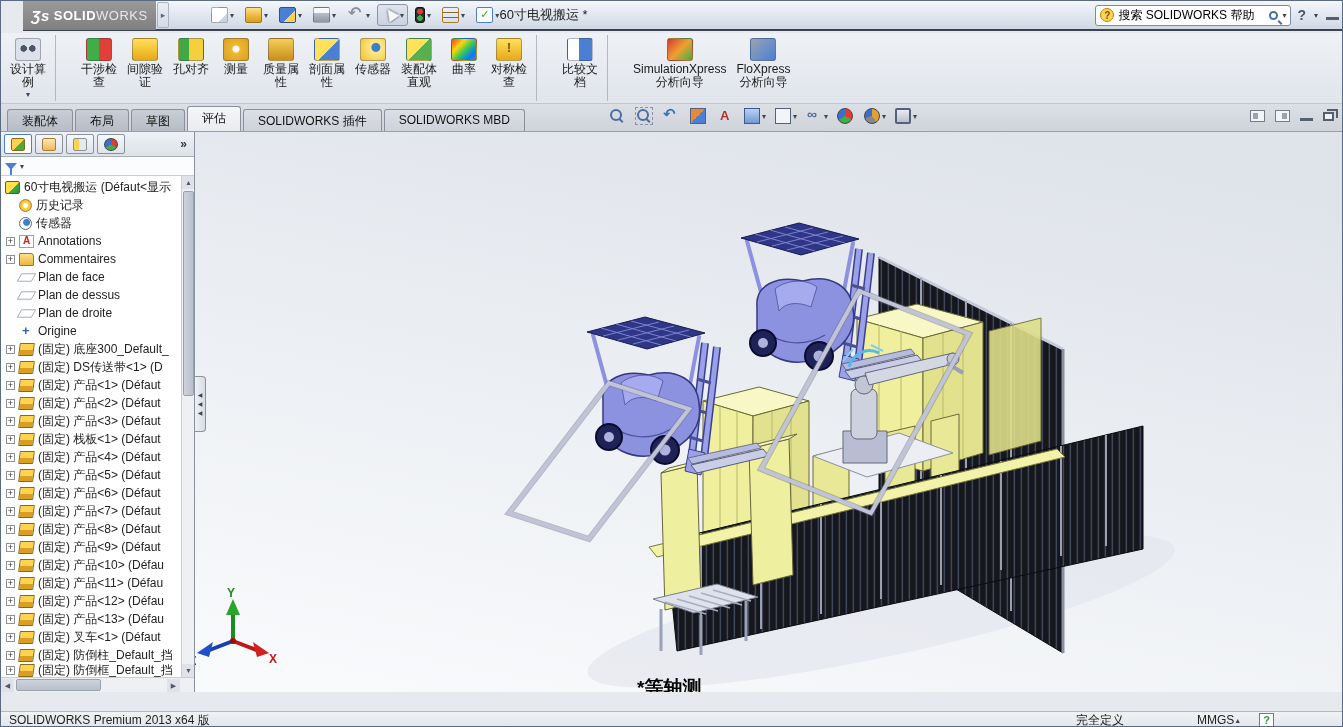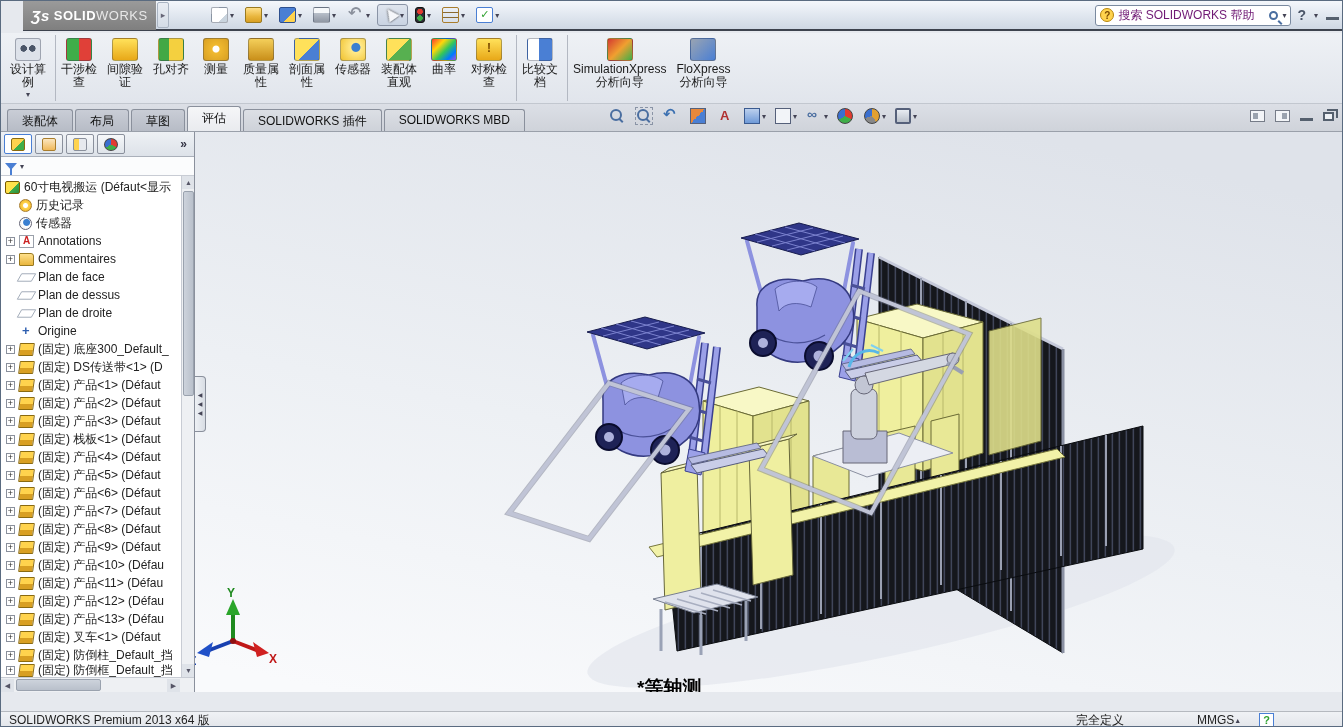--- a/index.html
+++ b/index.html
@@ -38,34 +38,34 @@
   [data-icon="file-properties-icon"]{background:linear-gradient(#fbe6bf,#f0b95a);border-color:#a97d2c;
     background-image:linear-gradient(#8a6a30 1px,transparent 1px),linear-gradient(#8a6a30 1px,transparent 1px);background-size:10px 5px;background-position:3px 4px;}
   [data-icon="options-icon"]{background:#fff;border-color:#4a7fd4;}
   [data-icon="options-icon"]::after{content:"✓";position:absolute;left:3px;top:0px;color:#2fa12f;font-size:11px;font-weight:bold;}
   .win-title{position:absolute;left:0;right:300px;text-align:center;font-size:13px;color:#222;pointer-events:none;}
   .tb-right{margin-left:auto;display:flex;align-items:center;gap:6px;padding-right:6px;}
   .searchbox{width:196px;height:21px;background:#fff;border:1px solid #7a8aa0;border-radius:3px;
     display:flex;align-items:center;gap:4px;padding:0 4px;}
   .q-help{width:14px;height:14px;border-radius:50%;background:#ffd34d;border:1px solid #b8860b;color:#7a4a00;
     font-size:10px;font-weight:bold;text-align:center;line-height:13px;}
-  .search-ph{color:#701a75;flex:1;white-space:nowrap;overflow:hidden;}
+  .search-ph{color:#000000;flex:1;white-space:nowrap;overflow:hidden;}
   .mag{width:9px;height:9px;border:2px solid #4a6ea0;border-radius:50%;position:relative;}
   .mag::after{content:"";position:absolute;width:2px;height:5px;background:#4a6ea0;left:8px;top:7px;transform:rotate(-45deg);}
   .tb-ctl{display:flex;align-items:center;gap:8px;color:#555;}
   .help-q{font-weight:bold;font-size:14px;color:#4a5568;}
   .ic-min{width:13px;height:10px;border-bottom:3px solid #55606e;}
   .ic-restore{width:11px;height:9px;border:2px solid #55606e;position:relative;background:#eef1f5;}
   .ic-restore::after{content:"";position:absolute;left:2px;top:-5px;width:9px;height:7px;border:2px solid #55606e;border-bottom:none;border-left:none;}
 
   
   .ribbon{position:absolute;left:0;top:32px;width:100%;height:71px;background:linear-gradient(#eef1f5,#e1e5ec);
     display:flex;align-items:stretch;padding:2px 0 2px 4px;border-bottom:1px solid #c2c7cf;}
   .rb-btn{display:flex;flex-direction:column;align-items:center;padding:3px 5px 0 5px;min-width:44px;}
-  .rb-btn.sep-after{border-right:1px solid #b3b8c2;margin-right:0;padding-right:9px;}
+  .rb-btn.sep-after{border-right:1px solid #b3b8c2;margin-right:20px;padding-right:9px;}
   .rbi{width:26px;height:23px;border-radius:3px;border:1px solid rgba(40,50,70,.35);margin-bottom:2px;position:relative;}
   .rb-label{font-size:12px;line-height:13px;text-align:center;white-space:pre-line;height:27px;color:#1a1a1a;}
   .rb-dd{font-size:8px;color:#445;margin-top:0px;}
   [data-icon="design-study-icon"]{background:radial-gradient(circle at 32% 45%,#4a5568 3px,transparent 3.5px),radial-gradient(circle at 68% 45%,#4a5568 3px,transparent 3.5px),#dde2ea;}
   [data-icon="interference-check-icon"]{background:linear-gradient(90deg,#3fae49 48%,#e04038 52%);}
   [data-icon="clearance-verification-icon"]{background:linear-gradient(#ffe15a,#e8a818);}
   [data-icon="hole-alignment-icon"]{background:linear-gradient(90deg,#42a845 42%,#f4d03f 42%);}
   [data-icon="measure-icon"]{background:radial-gradient(circle at 50% 48%,#fff 3px,#f0b92f 4px,#d89f22);}
   [data-icon="mass-properties-icon"]{background:linear-gradient(#f4cf5a,#c98f1a);}
   [data-icon="section-properties-icon"]{background:linear-gradient(135deg,#ffe15a 55%,#4a7fd4 55%);}
@@ -217,20 +217,21 @@
       </div>
         <div class="qat-btn">
         <span class="qi" data-icon="file-properties-icon"></span>
         <span class="dd">▾</span>
       </div>
         <div class="qat-btn">
         <span class="qi" data-icon="options-icon"></span>
         <span class="dd hasdd">▾</span>
       </div>
       </div>
+    <div class="win-title">60寸电视搬运 *</div>
     <div class="tb-right">
       <div class="searchbox">
         <span class="q-help">?</span>
         <span class="search-ph">搜索 SOLIDWORKS 帮助</span>
         <span class="mag"></span>
         <span class="dd">▾</span>
       </div>
       <div class="tb-ctl">
         <span class="help-q">?</span>
         <span class="dd">▾</span>

